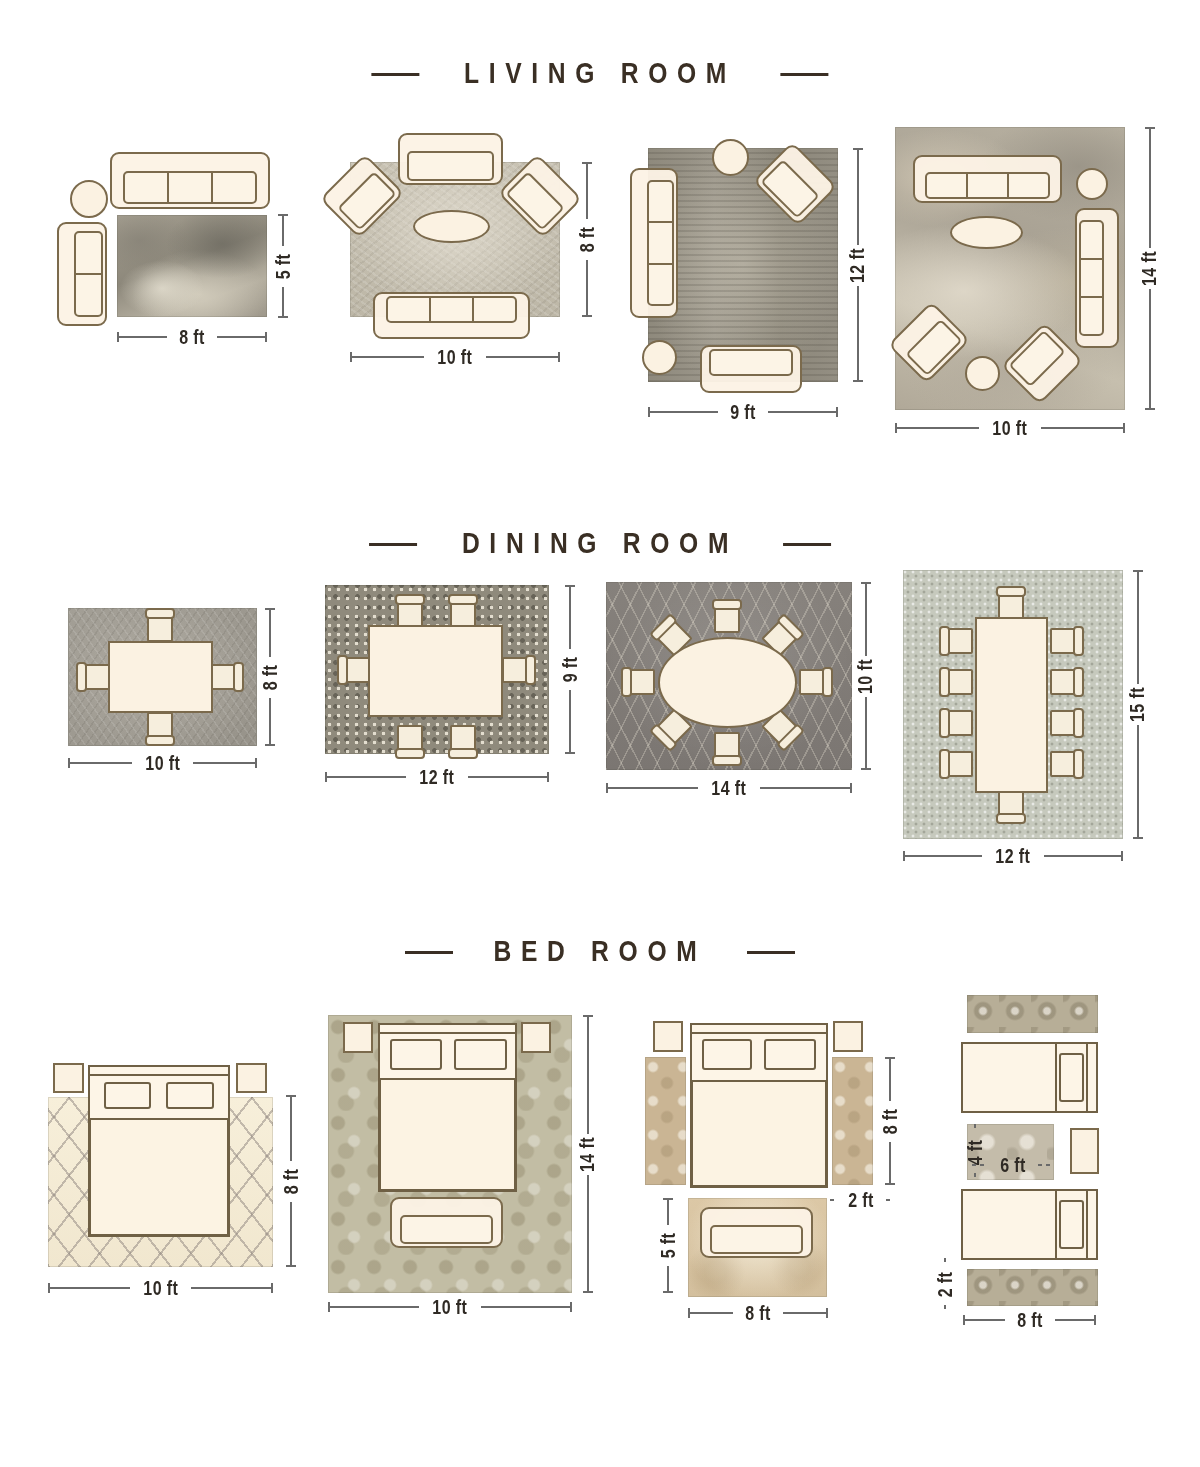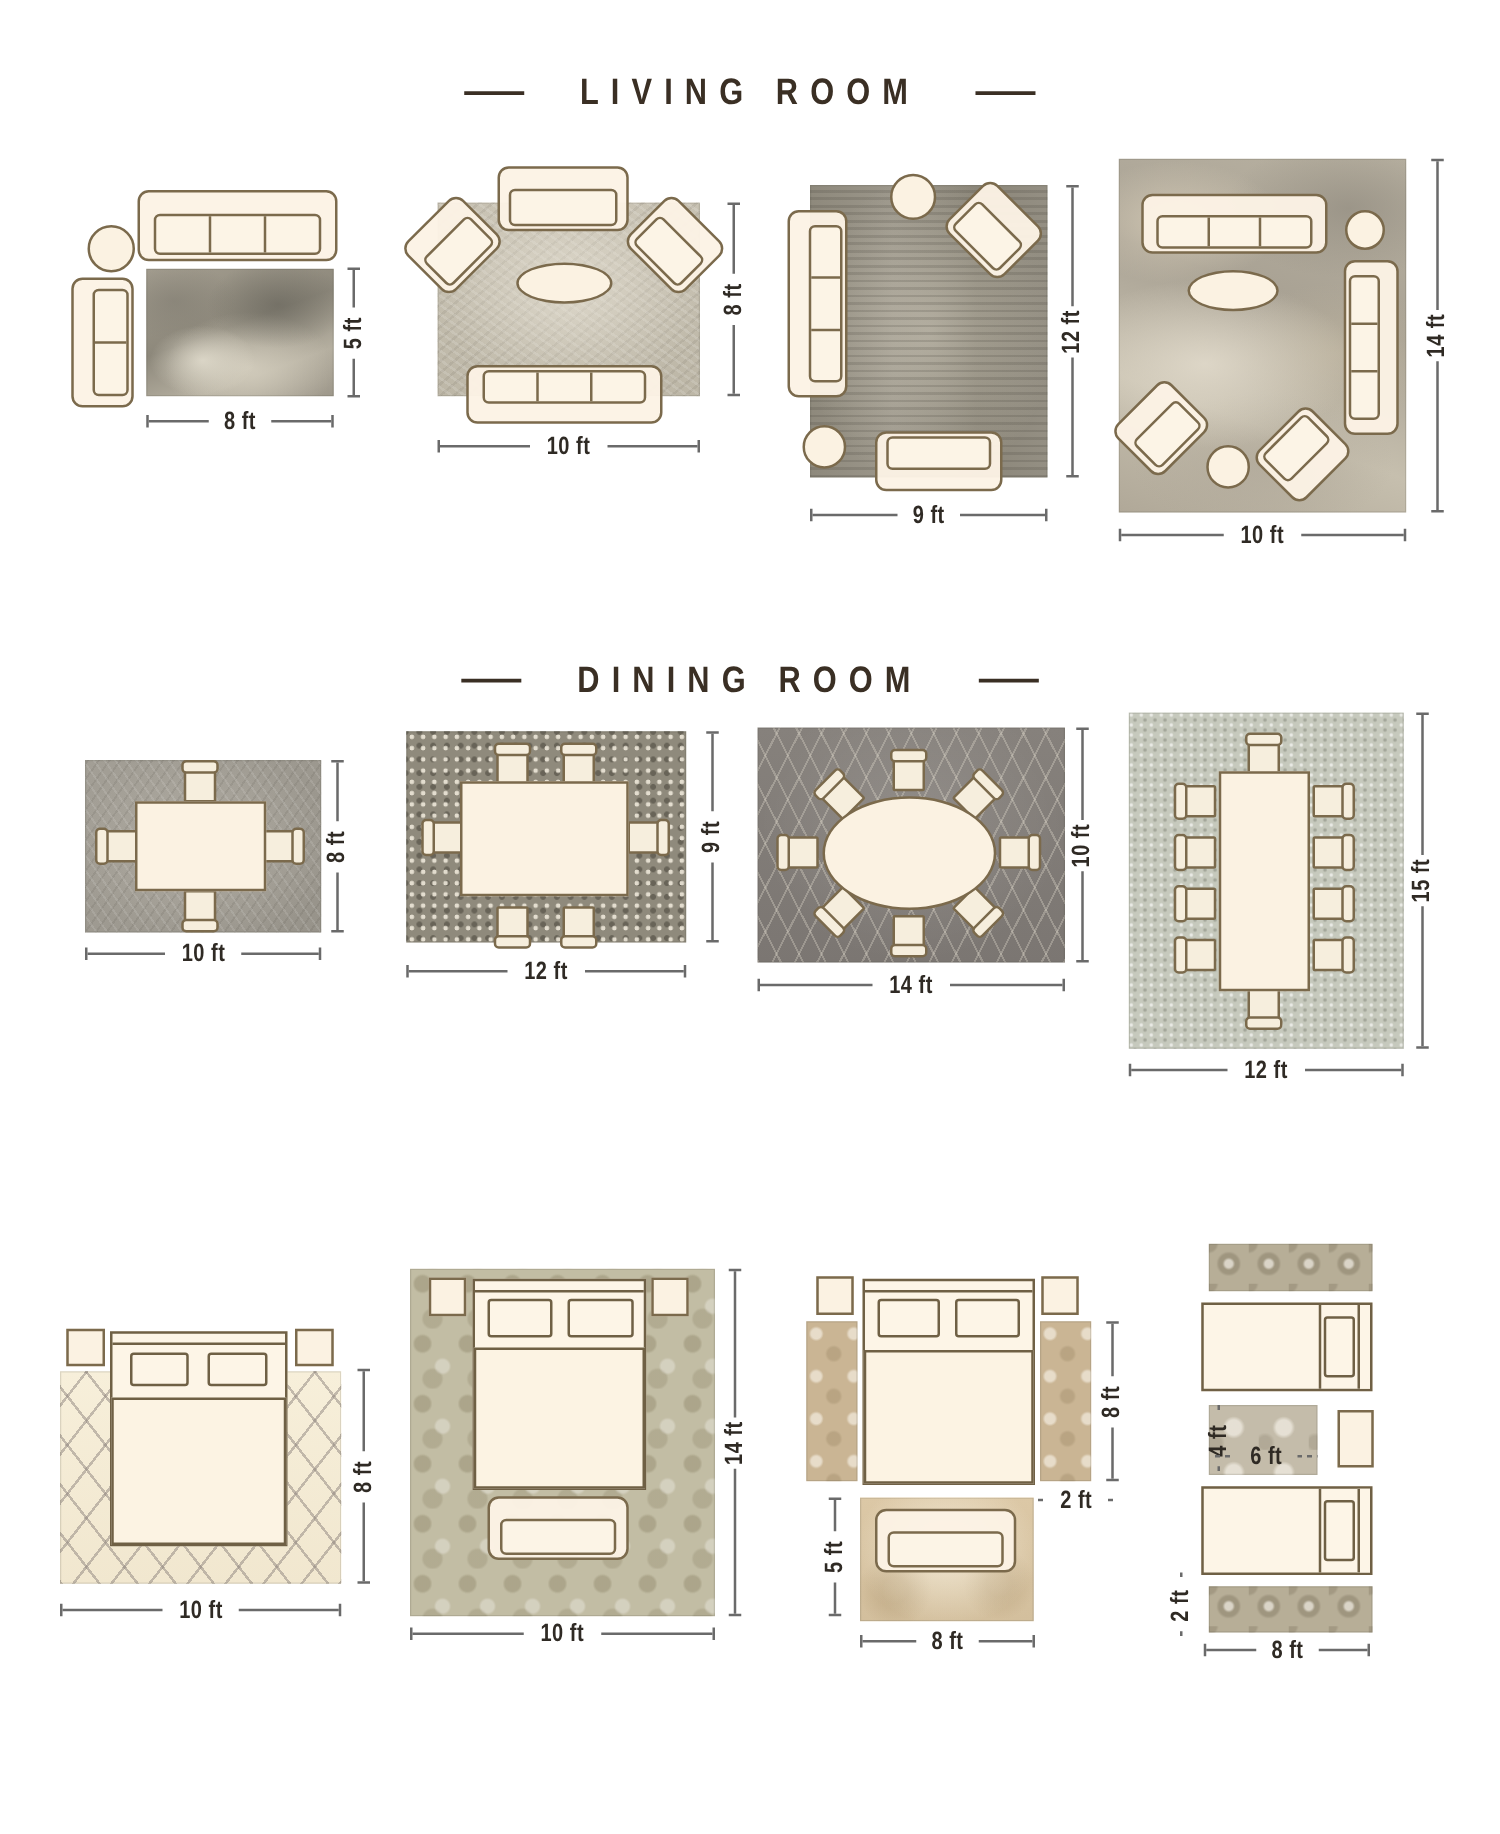--- a/index.html
+++ b/index.html
@@ -128,20 +128,25 @@
   <div class="sec" style="top:528px;">
     <span class="dash"></span>
     <span class="t">DINING ROOM</span>
     <span class="dash"></span>
   </div>
   <div class="sec" style="top:58px;">
     <span class="dash"></span>
     <span class="t">LIVING ROOM</span>
     <span class="dash"></span>
   </div>
+  <div class="sec" style="top:936px;">
+    <span class="dash"></span>
+    <span class="t">BED ROOM</span>
+    <span class="dash"></span>
+  </div>
 
   <div class="rug rug-lr1" style="left:117px;top:215px;width:150px;height:102px;"></div>
   <div class="sofa h" style="left:110px;top:152px;width:160px;height:57px;">
       <span class="seats">
         <i></i>
         <i></i>
         <i></i>
       </span>
     </div>
   <div class="f roundt" style="left:70px;top:180px;width:38px;height:38px;"></div>

